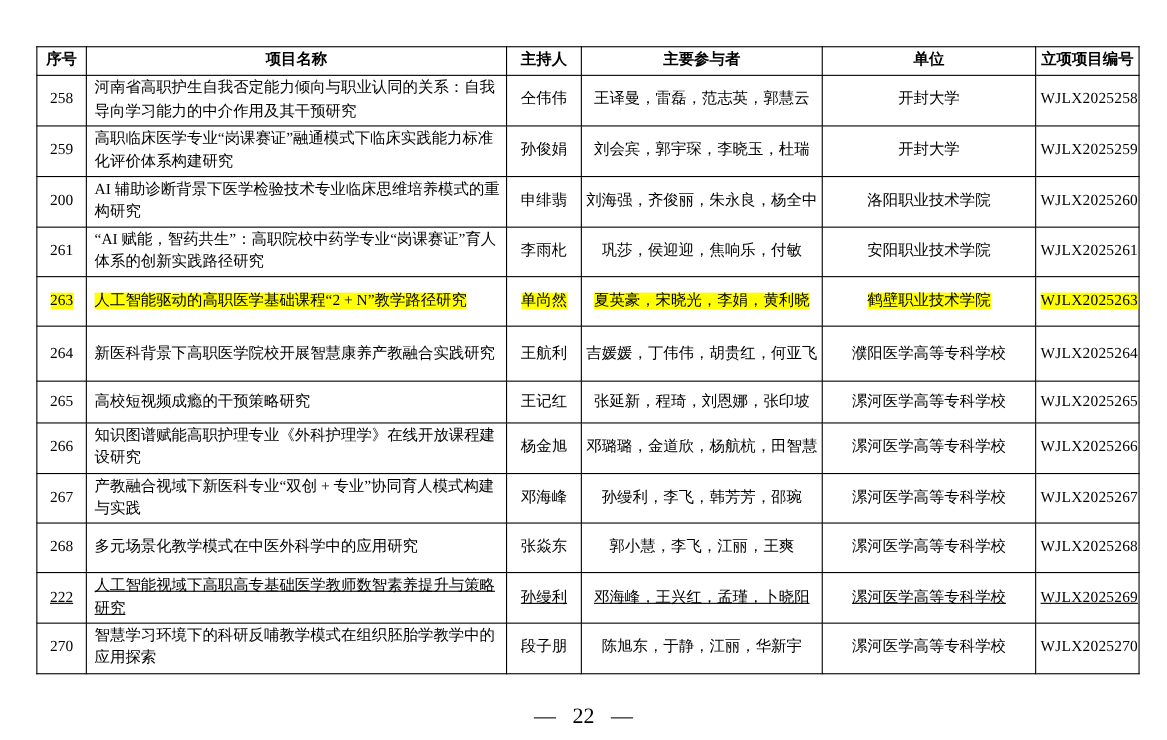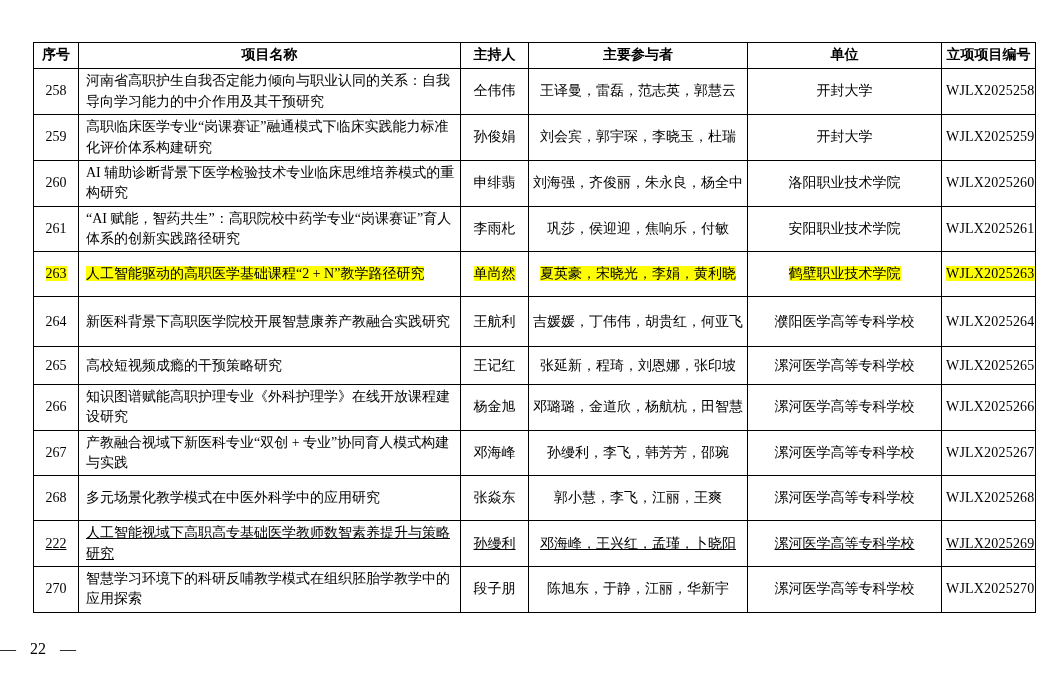--- a/index.html
+++ b/index.html
@@ -47,21 +47,21 @@
   tbody tr:nth-child(9){height:45px;}
   tbody tr:nth-child(10){height:45px;}
   tbody tr:nth-child(11){height:36px;text-decoration:underline;}
   tbody tr:nth-child(12){height:45px;}
   tbody tr:nth-child(13){height:42px;}
 
   .hl{background:#ffff00;}
 
   .page-footer{
     position:absolute;left:0;top:640px;width:1061px;
-    font-size:16px;word-spacing:10px;
+    text-align:center;font-size:20px;word-spacing:10px;
   }
 </style>
 </head>
 <body>
 
 <div class="sheet">
 
   <table class="approval">
     <colgroup>
       <col class="c-no">
@@ -92,21 +92,21 @@
     </tr>
         <tr>
       <td class="no"><span class="cell-text">259</span></td>
       <td class="title"><span class="cell-text">高职临床医学专业“岗课赛证”融通模式下临床实践能力标准化评价体系构建研究</span></td>
       <td class="host"><span class="cell-text">孙俊娟</span></td>
       <td class="participants"><span class="cell-text">刘会宾，郭宇琛，李晓玉，杜瑞</span></td>
       <td class="unit"><span class="cell-text">开封大学</span></td>
       <td class="code"><span class="cell-text">WJLX2025259</span></td>
     </tr>
         <tr>
-      <td class="no"><span class="cell-text">260</span></td>
+      <td class="no"><span class="cell-text">200</span></td>
       <td class="title"><span class="cell-text">AI 辅助诊断背景下医学检验技术专业临床思维培养模式的重构研究</span></td>
       <td class="host"><span class="cell-text">申绯翡</span></td>
       <td class="participants"><span class="cell-text">刘海强，齐俊丽，朱永良，杨全中</span></td>
       <td class="unit"><span class="cell-text">洛阳职业技术学院</span></td>
       <td class="code"><span class="cell-text">WJLX2025260</span></td>
     </tr>
         <tr>
       <td class="no"><span class="cell-text">261</span></td>
       <td class="title"><span class="cell-text">“AI 赋能，智药共生”：高职院校中药学专业“岗课赛证”育人体系的创新实践路径研究</span></td>
       <td class="host"><span class="cell-text">李雨朼</span></td>

